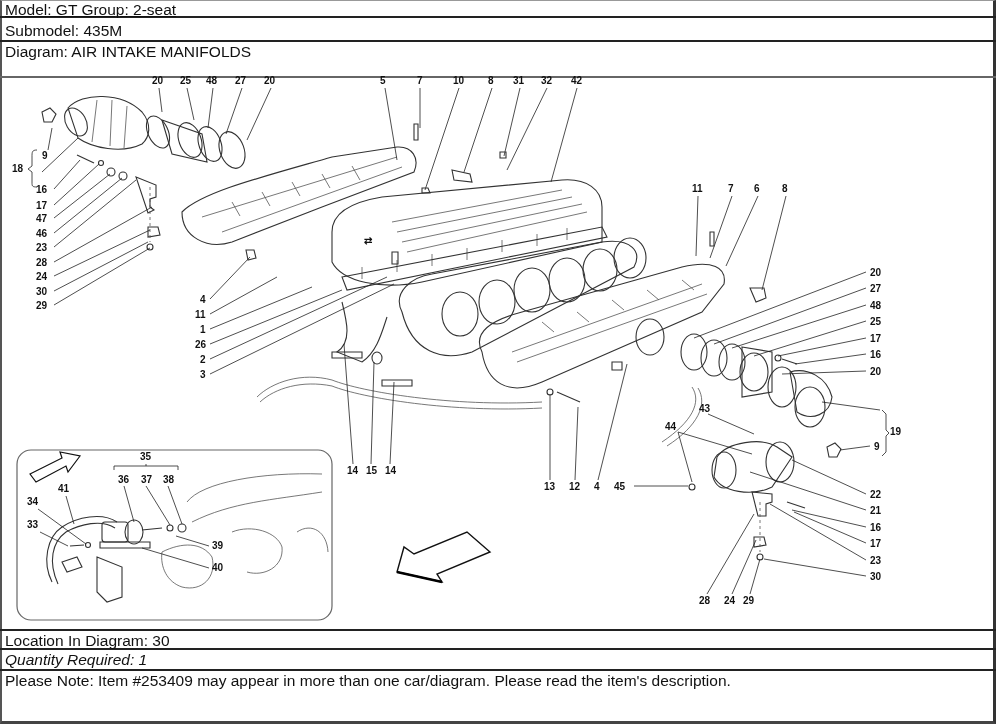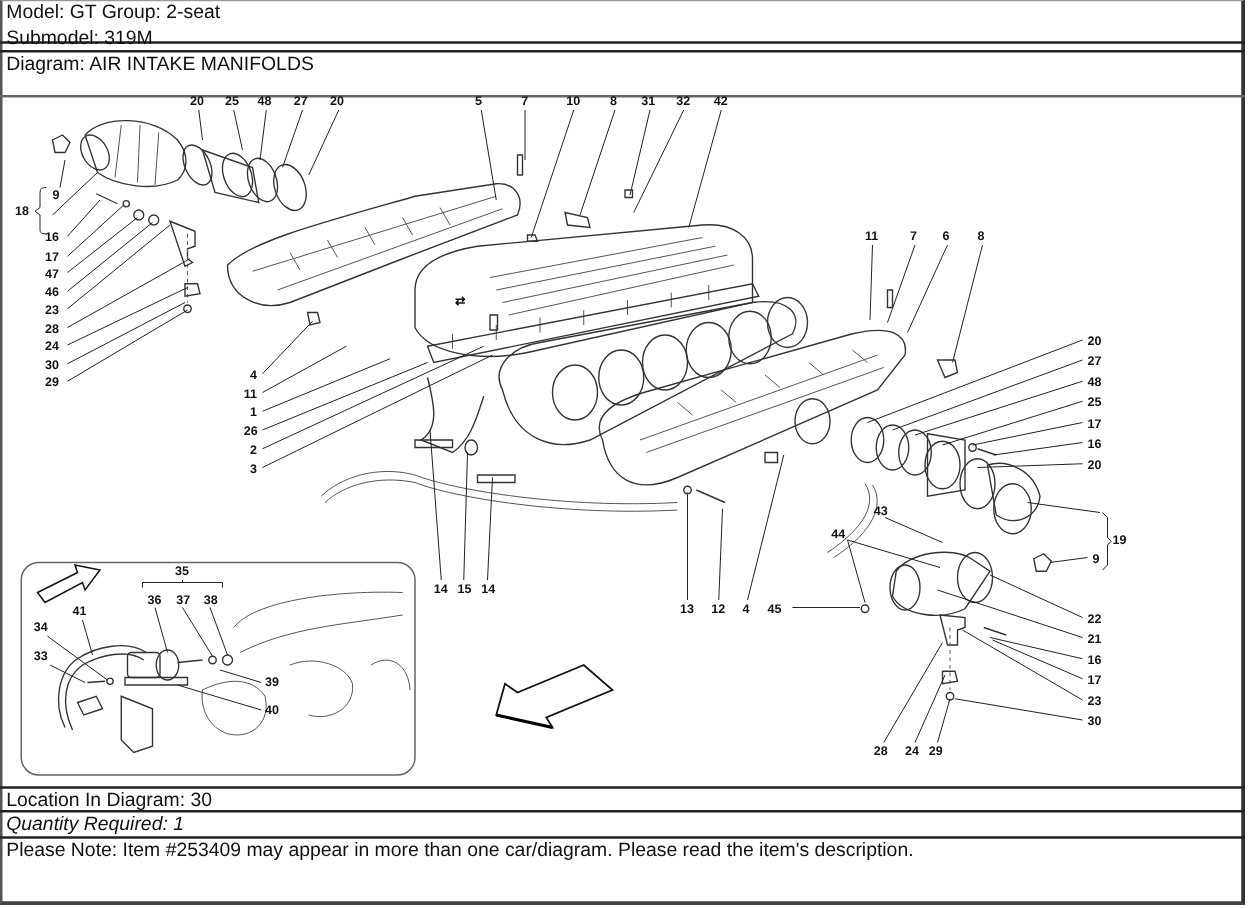--- a/index.html
+++ b/index.html
@@ -2,40 +2,40 @@
 <html><head>
 <meta charset="utf-8">
 <style>
   html, body { margin:0; padding:0; background:#fff; }
   body { width:1000px; height:726px; position:relative; overflow:hidden;
          font-family:"Liberation Sans", sans-serif; color:#111; }
   .frame { position:absolute; left:0; top:0; width:996px; height:724px;
            border-left:2px solid #555; border-right:3px solid #333; border-bottom:3px solid #444; border-top:1px solid #999; box-sizing:border-box; }
   .row { position:absolute; left:0; width:996px; box-sizing:border-box;
          font-size:15.5px; line-height:19px; padding-left:5px; border-bottom:2px solid #222; white-space:nowrap; }
-  #r1 { top:0; height:35px; }
+  #r1 { top:0; height:18px;text-decoration:underline; }
   #r2 { top:21px; height:21px; }
   #r3 { top:42px; height:36px; border-bottom:2px solid #666; }
   #r4 { top:629px; height:21px; border-top:2px solid #222; }
   #r5 { top:650px; height:21px;font-style:italic; }
   #r6 { top:671px; height:53px; border-bottom:none; }
   .diagram { position:absolute; left:2px; top:62px; width:992px; height:566px; }
   .diagram svg { width:100%; height:100%; }
   .lbl { font-family:"Liberation Sans", sans-serif; font-weight:bold; font-size:10px; fill:#111; }
   .part { fill:none; stroke:#333; stroke-width:1.1; }
   .thin { fill:none; stroke:#555; stroke-width:0.8; }
   .lead { stroke:#222; stroke-width:0.8; fill:none; }
 </style>
 </head>
 <body>
 
 <div class="frame"></div>
 
 <div class="row" id="r1">Model: GT Group: 2-seat</div>
-<div class="row" id="r2">Submodel: 319M</div>
+<div class="row" id="r2">Submodel: 435M</div>
 <div class="row" id="r3">Diagram: AIR INTAKE MANIFOLDS</div>
 
 <div class="diagram">
 <svg viewBox="0 0 992 566" xmlns="http://www.w3.org/2000/svg">
 
   <g>
     <path class="part" d="M66,46 C80,30 120,30 140,50 C150,62 148,75 140,82 C120,92 90,86 76,76 Z"></path>
     <ellipse class="part" cx="74" cy="60" rx="10" ry="15" transform="rotate(-30 74 60)"></ellipse>
     <path class="thin" d="M95,38 L90,80 M110,38 L108,84 M125,44 L122,86"></path>
     <ellipse class="part" cx="156" cy="70" rx="10" ry="17" transform="rotate(-25 156 70)"></ellipse>

